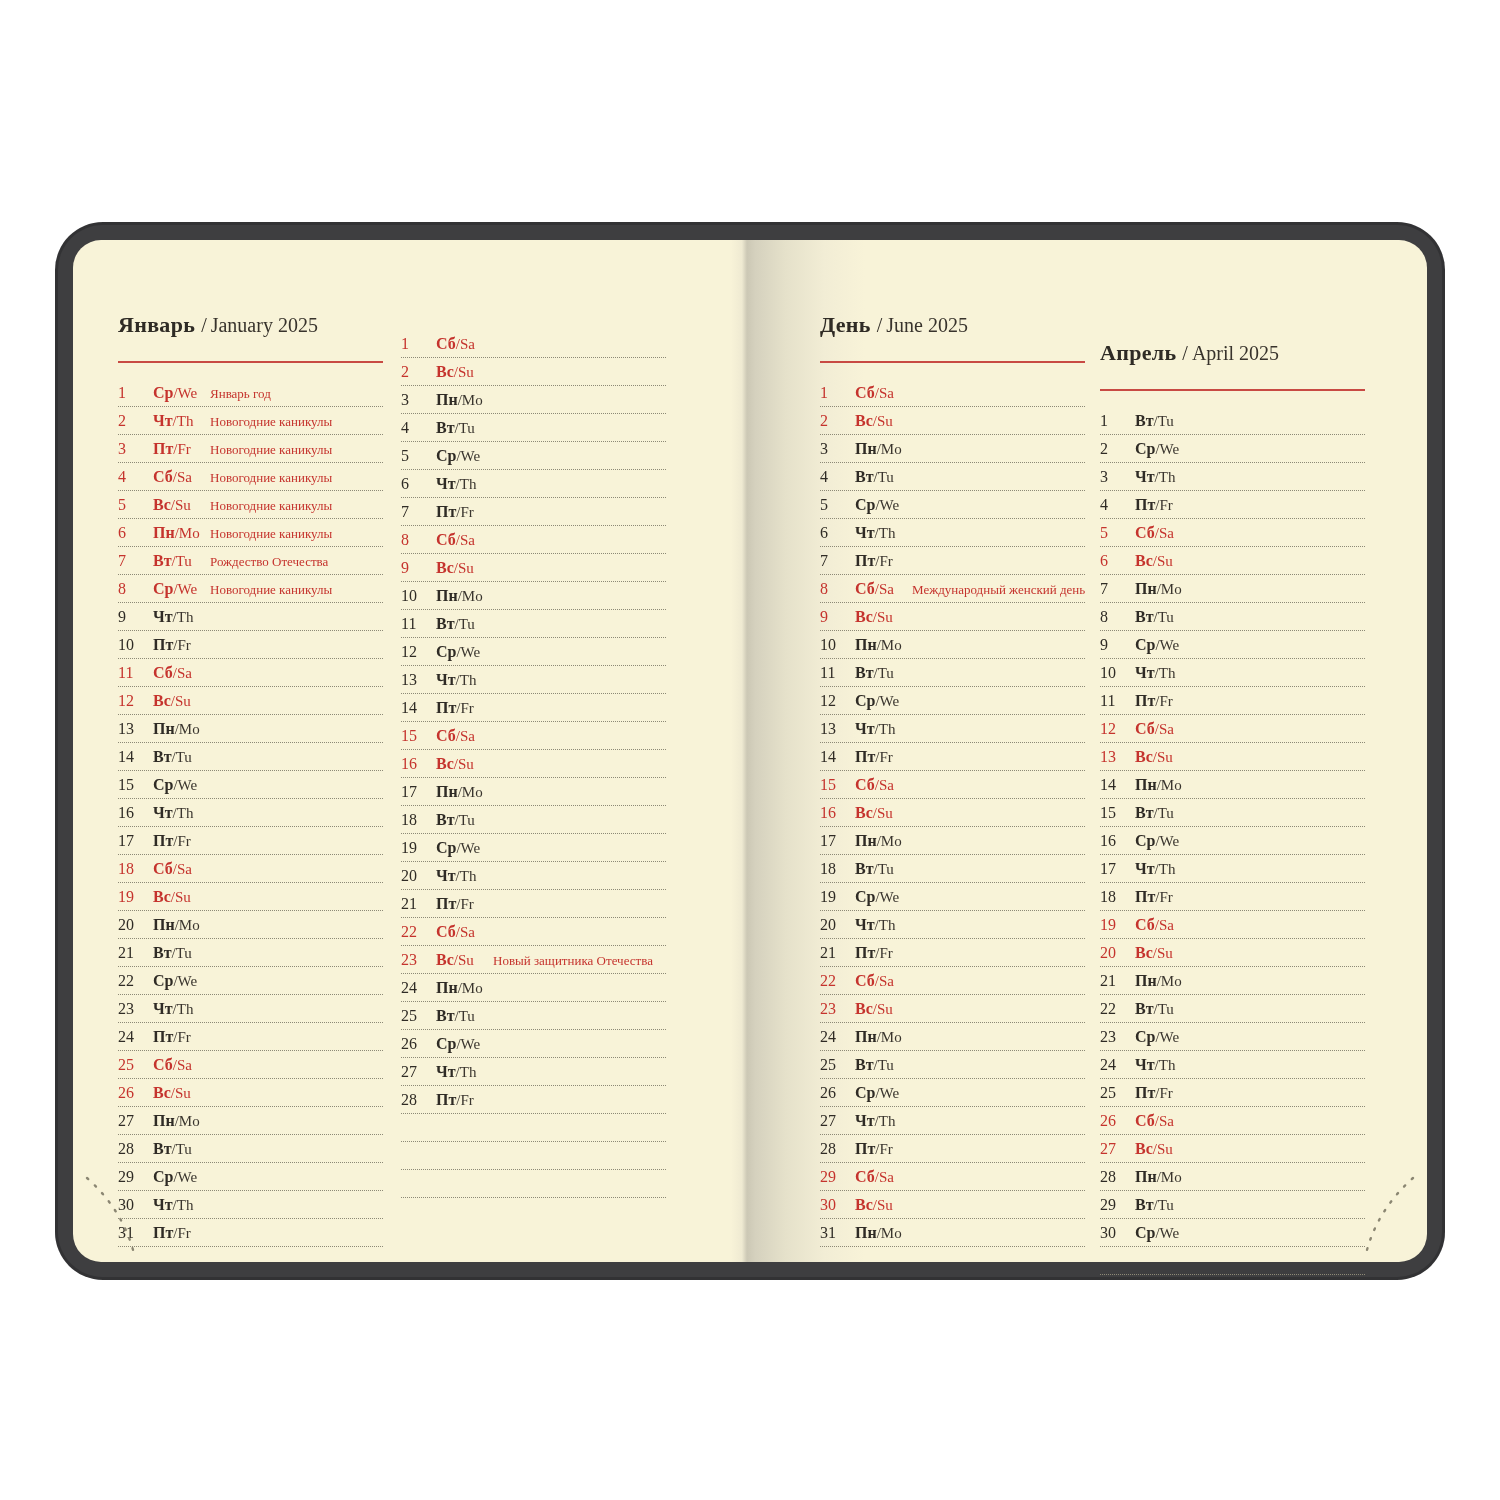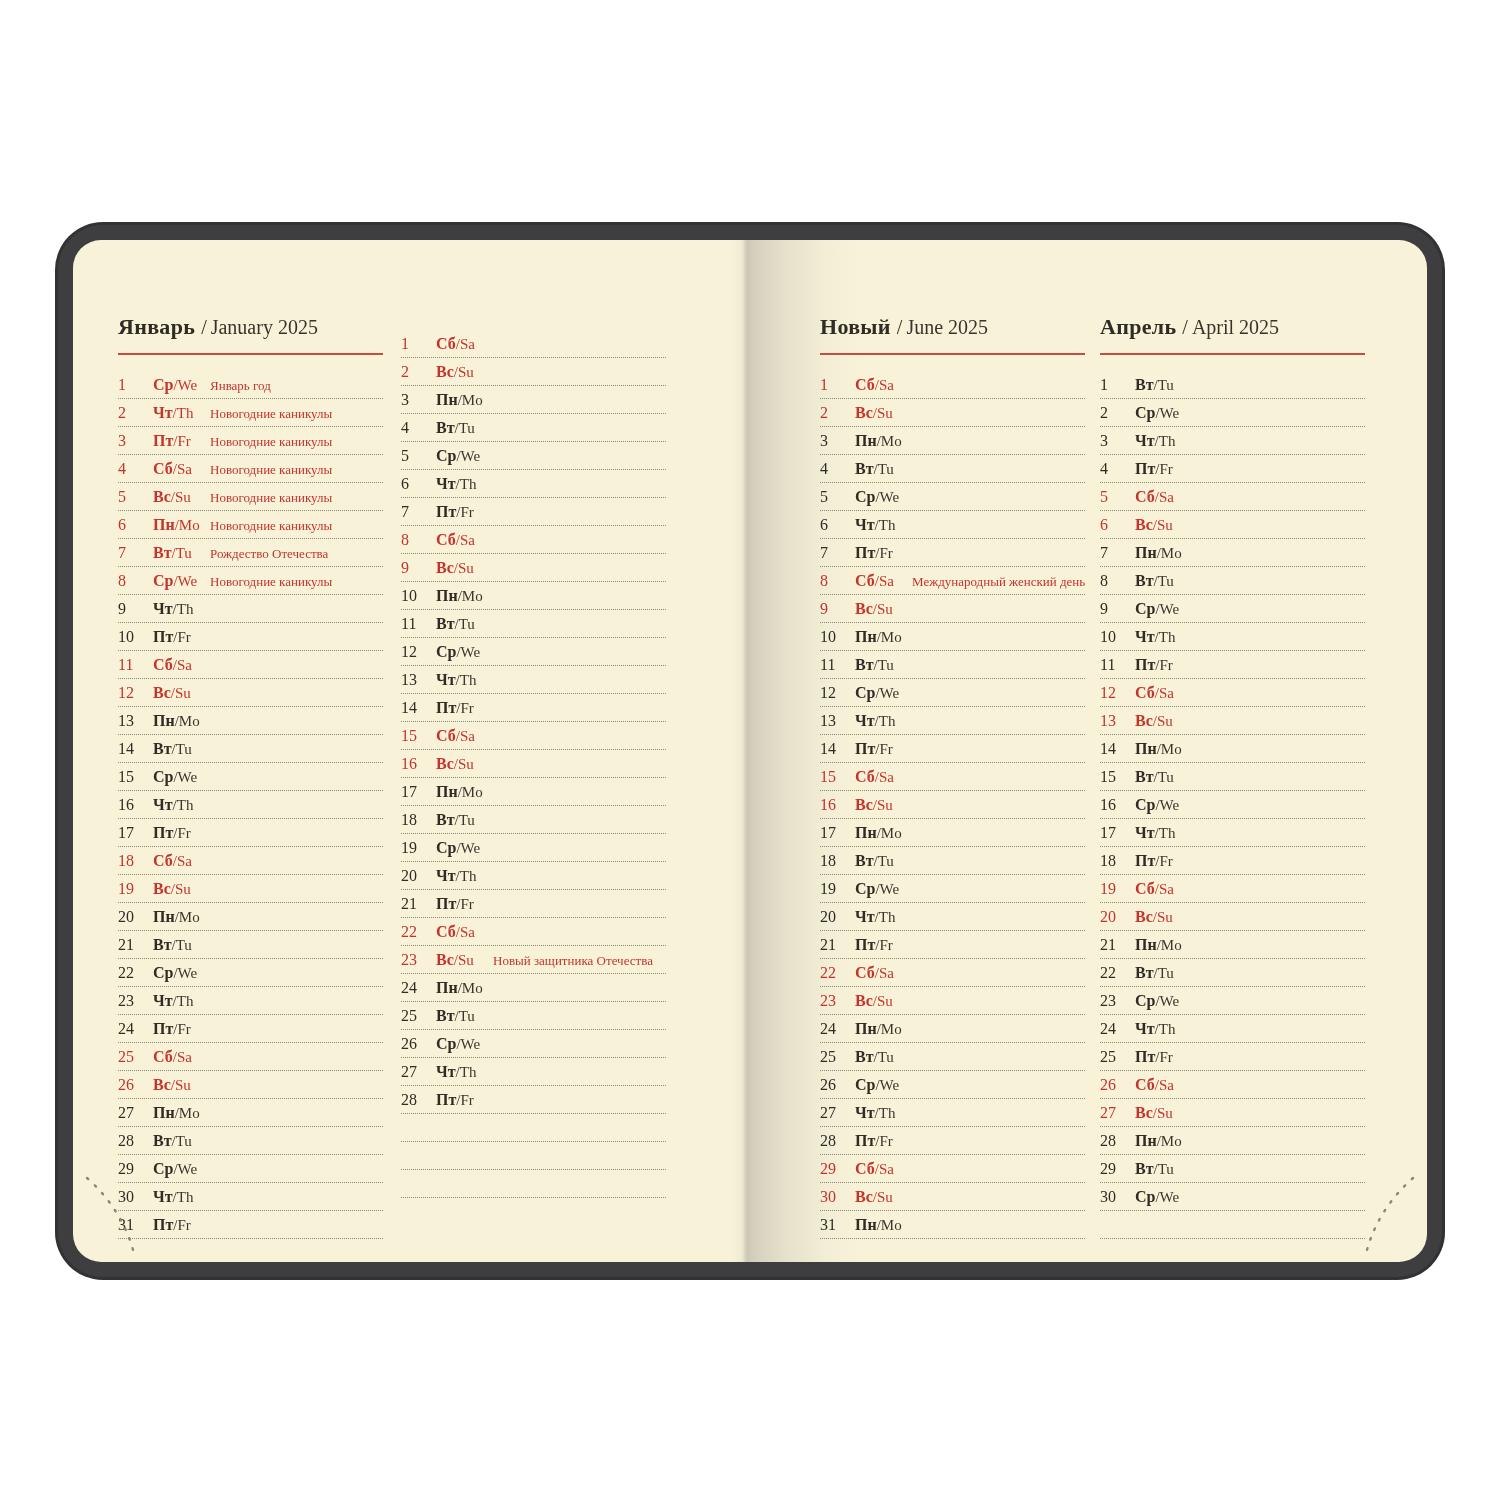--- a/index.html
+++ b/index.html
@@ -30,25 +30,25 @@
         #f2edd5 55.5%,
         #f8f3d8 58.5%, #f8f3d8 100%);
   }
   
   .month{
     position:absolute;top:74px;width:265px;
   }
   .month.m0{left:45px;}
   .month.m1{left:328px;}
   .month.m2{left:747px;}
-  .month.m3{left:1027px;}
+  .month.m3{left:1027px;margin-top:28px;}
   .month-header{
     border-bottom:2px solid var(--underline,#c84a43);
-    padding-bottom:11px;
-    line-height:26px;
+    padding-bottom:24px;
+    line-height:21px;
     white-space:nowrap;
   }
   .month-header .ru{
     font-weight:bold;font-size:22px;color:var(--dark,#2f2b25);
     letter-spacing:.3px;
   }
   .month-header .sep{
     font-size:20px;color:var(--dark,#2f2b25);margin:0 4px 0 6px;
   }
   .month-header .en{
@@ -397,21 +397,21 @@
             <span class="note"></span>
           </div>
           <div class="day-row"></div>
           <div class="day-row"></div>
           <div class="day-row"></div>
         </div>
     </div>
 
     <div class="month m2">
       <div class="month-header">
-        <span class="ru">Новый</span><span class="sep">/</span><span class="en">June 2025</span>
+        <span class="ru">День</span><span class="sep">/</span><span class="en">June 2025</span>
       </div>
       <div class="rows">
           <div class="day-row red">
             <span class="num">1</span>
             <span class="wd"><b>Сб</b>/Sa</span>
             <span class="note"></span>
           </div>
           <div class="day-row red">
             <span class="num">2</span>
             <span class="wd"><b>Вс</b>/Su</span>

